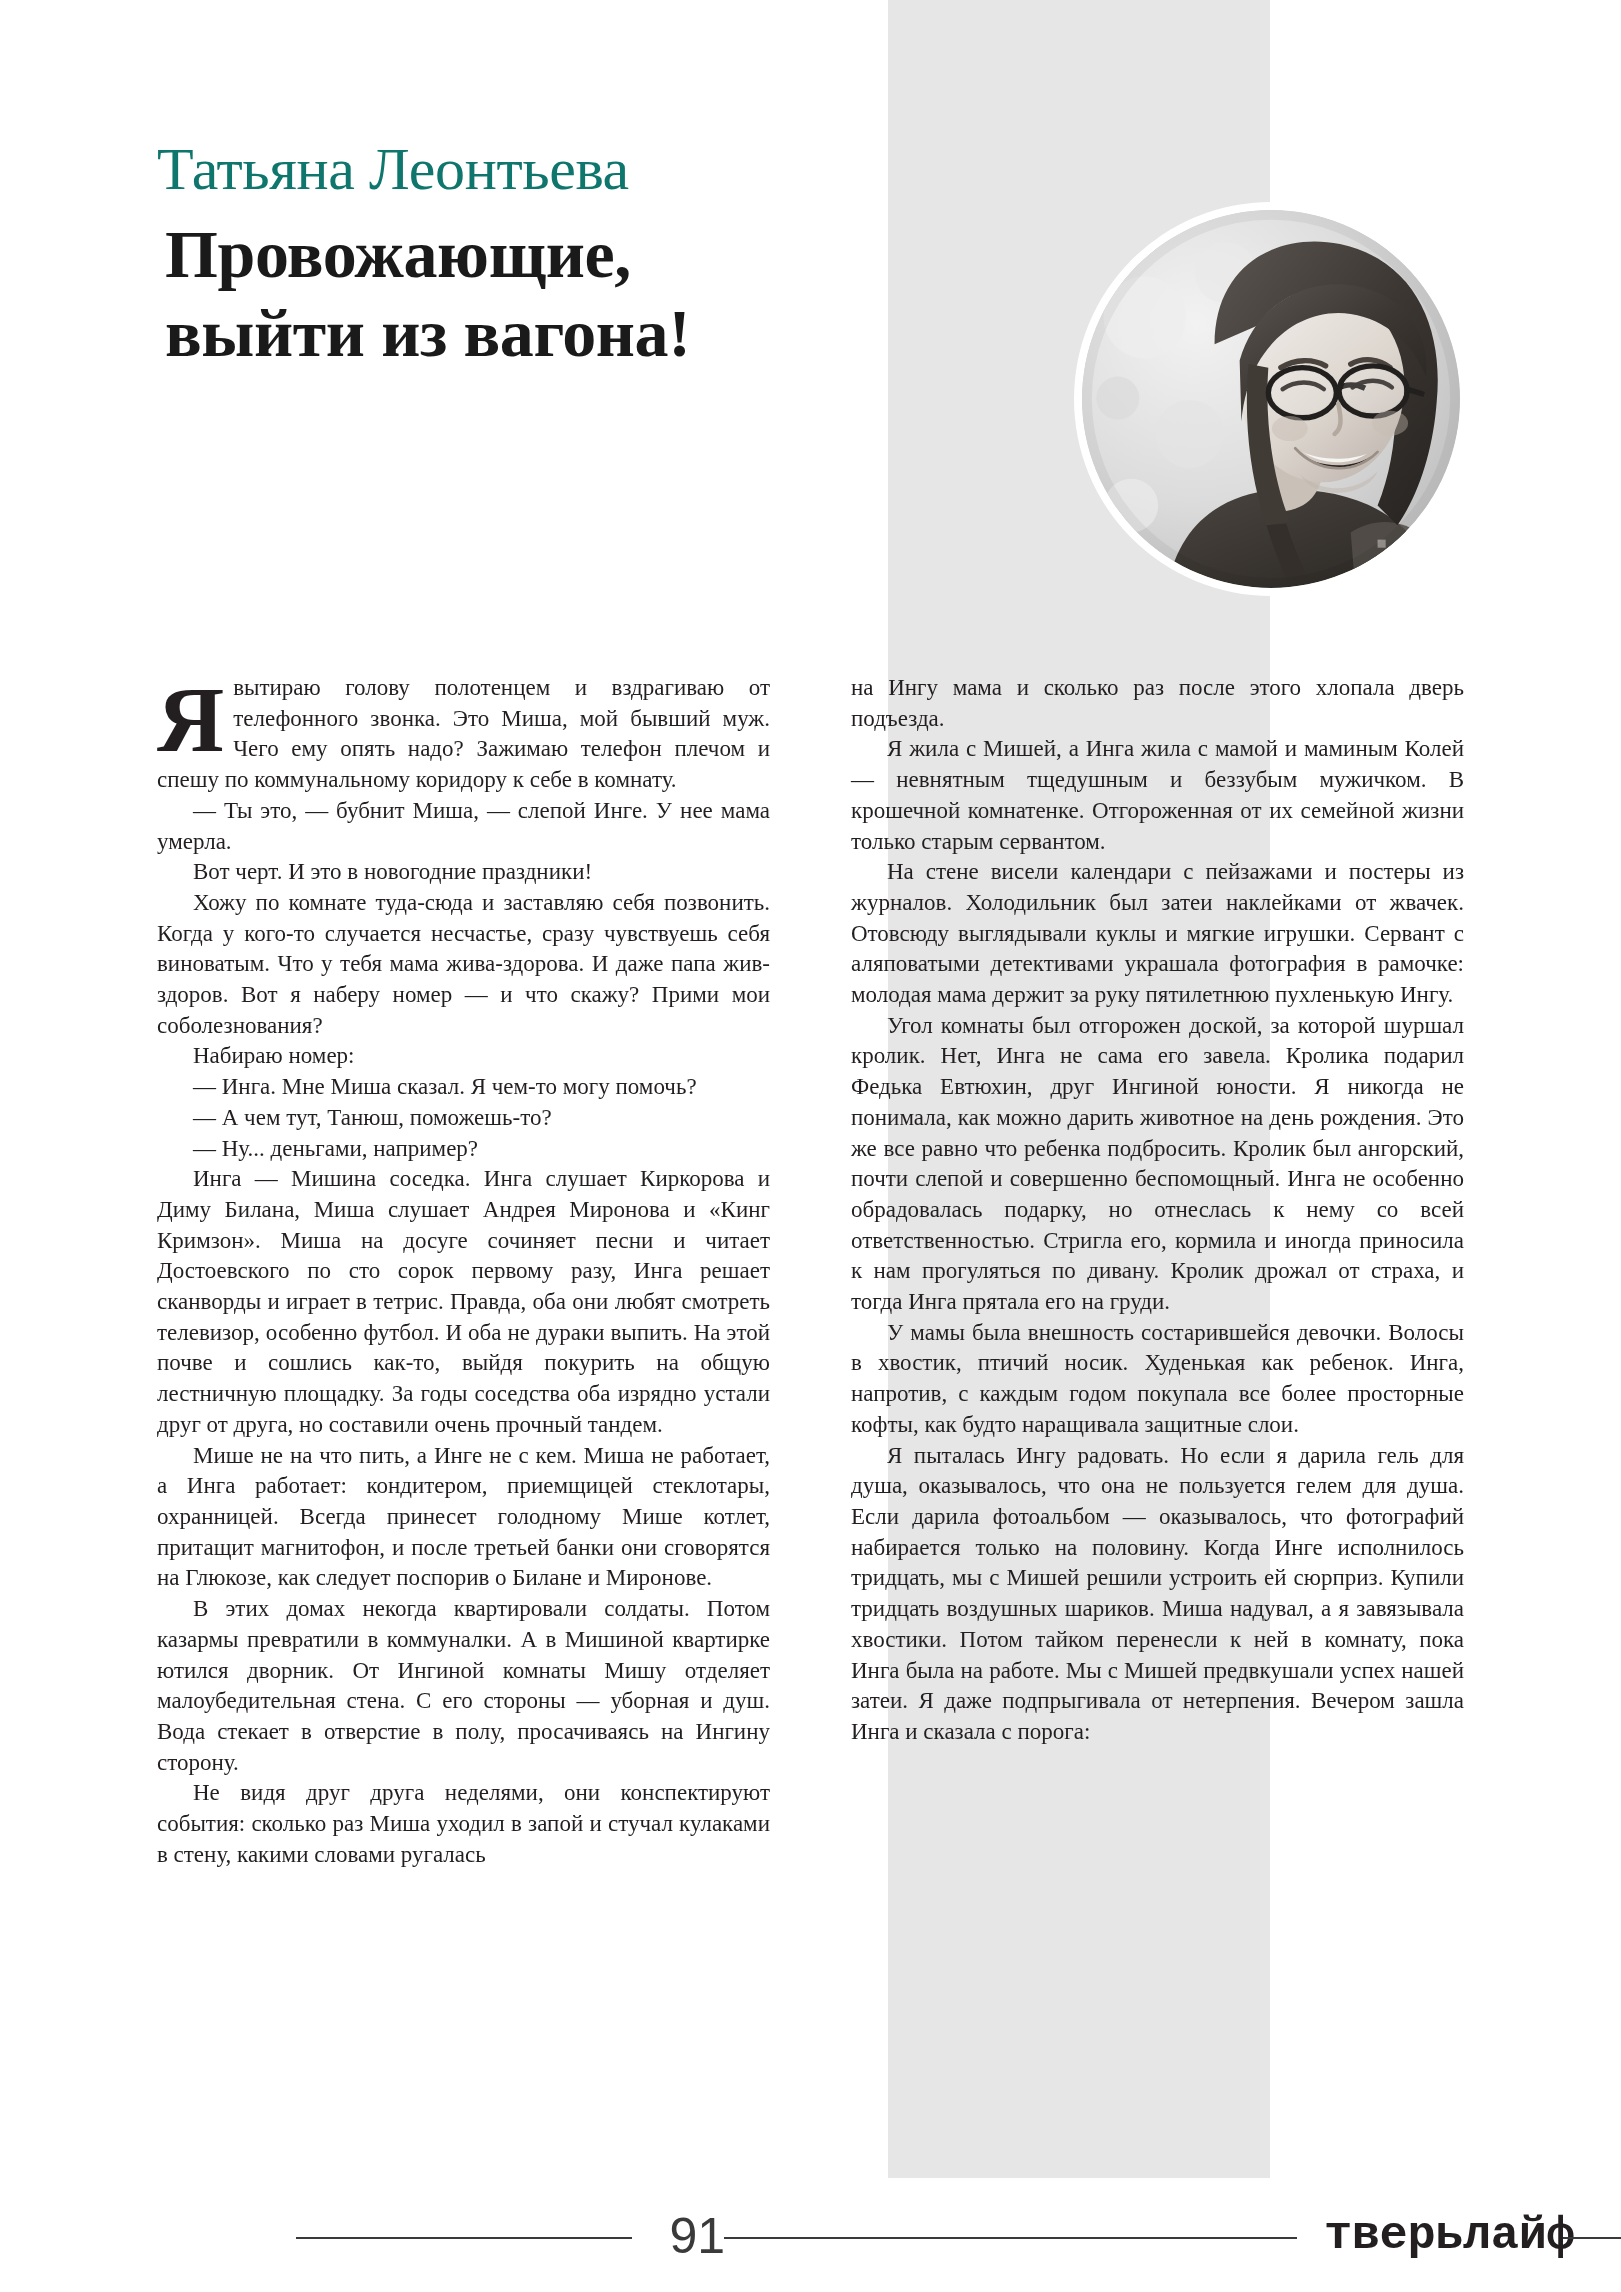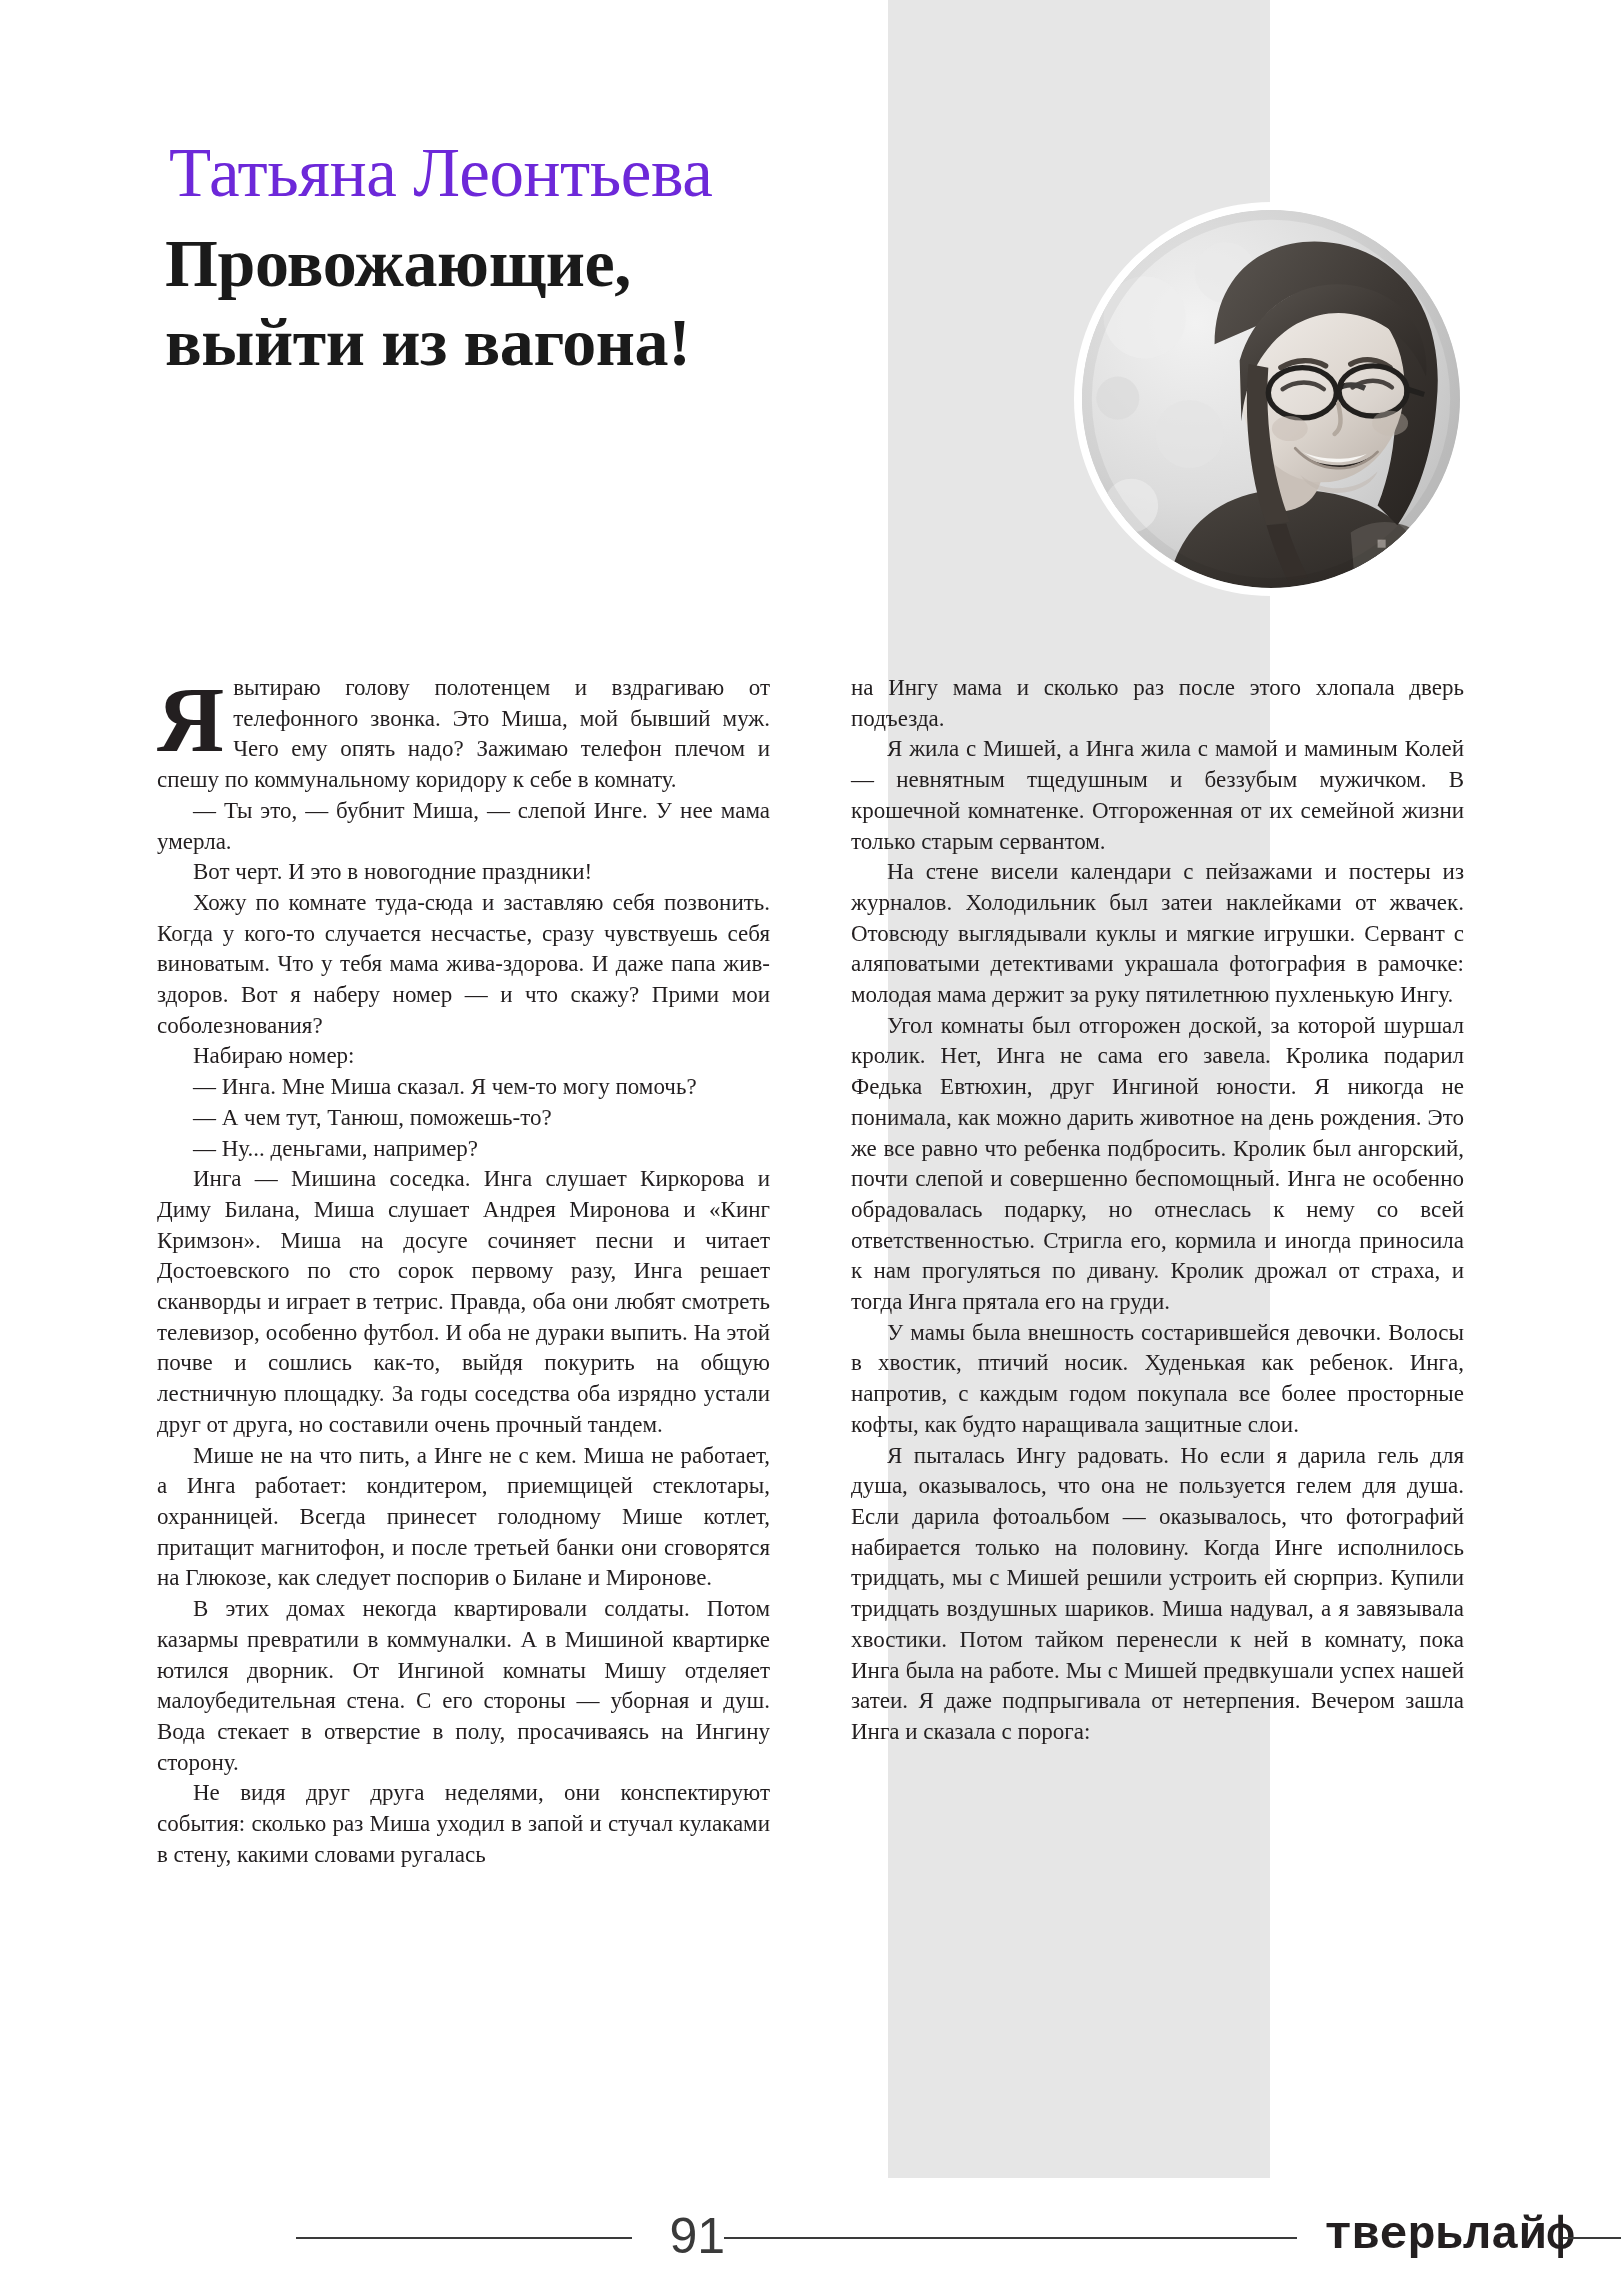--- a/index.html
+++ b/index.html
@@ -35,25 +35,25 @@
     position: absolute;
     left: 157px;
     top: 139px;
     width: 681px;
     z-index: 3;
   }
 
   .author-name {
     font-family: "Liberation Serif", "DejaVu Serif", serif;
     font-weight: 400;
-    font-size: 69px;
+    font-size: 60px;
     line-height: 1.0;
     letter-spacing: -0.4px;
-    color: #6d28d9;
-    margin: 0 0 16px 12px;
+    color: #0f766e;
+    margin: 0 0 16px 0;
     white-space: nowrap;
   }
 
   .headline {
     font-family: "Liberation Serif", "DejaVu Serif", serif;
     font-weight: 700;
     font-size: 68px;
     line-height: 1.16;
     letter-spacing: -0.4px;
     color: #1a1a1a;

